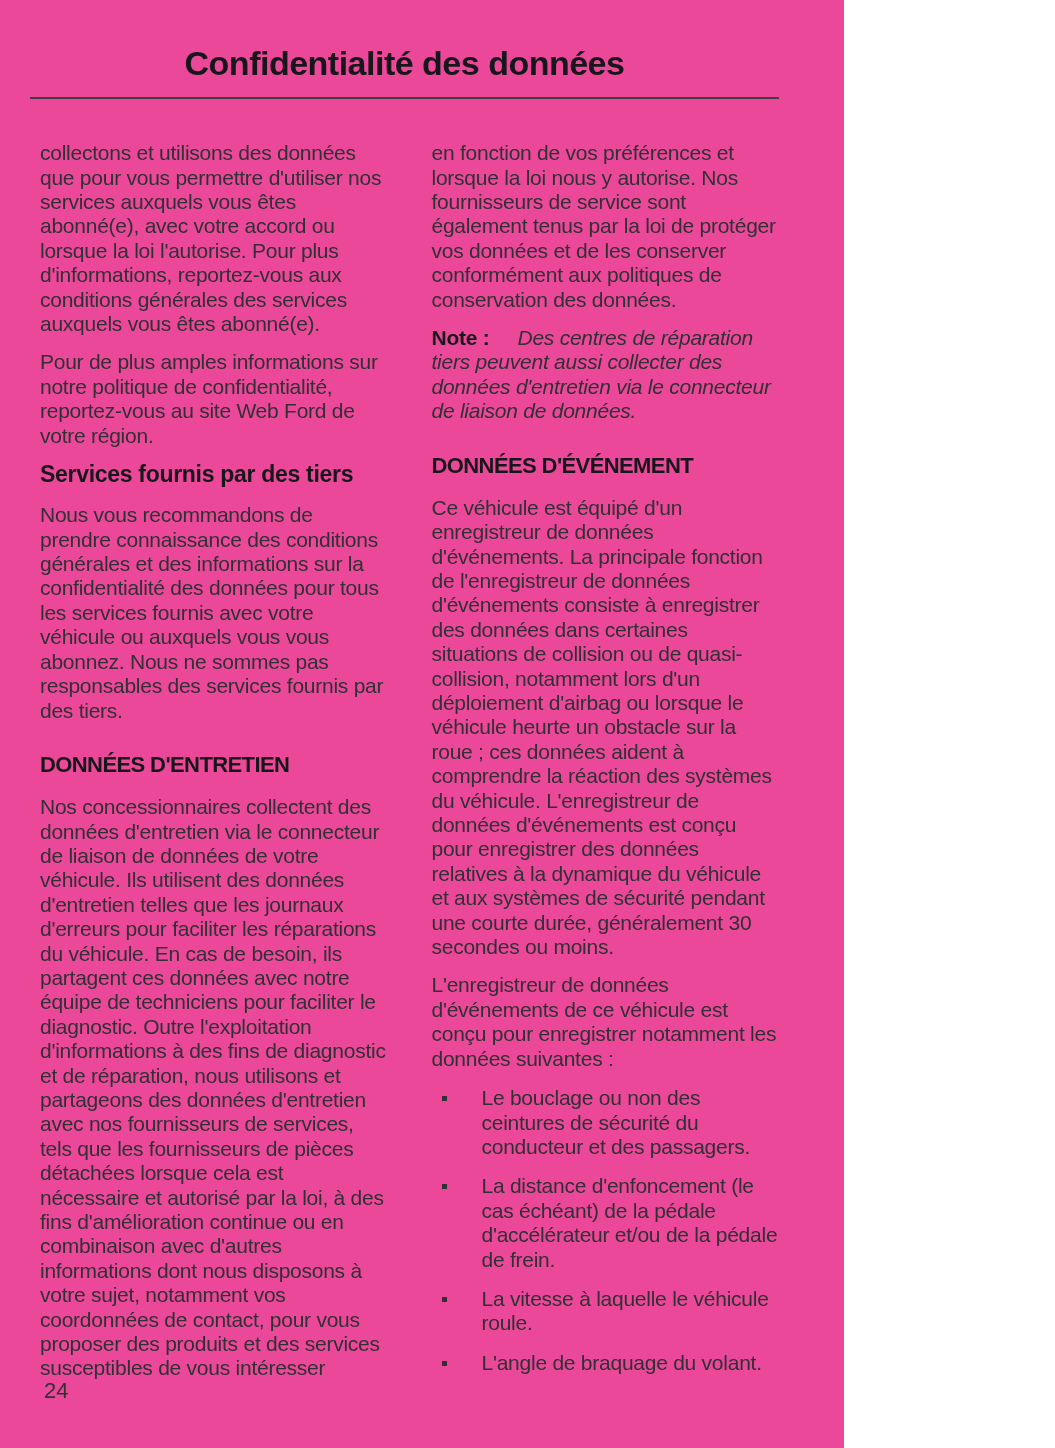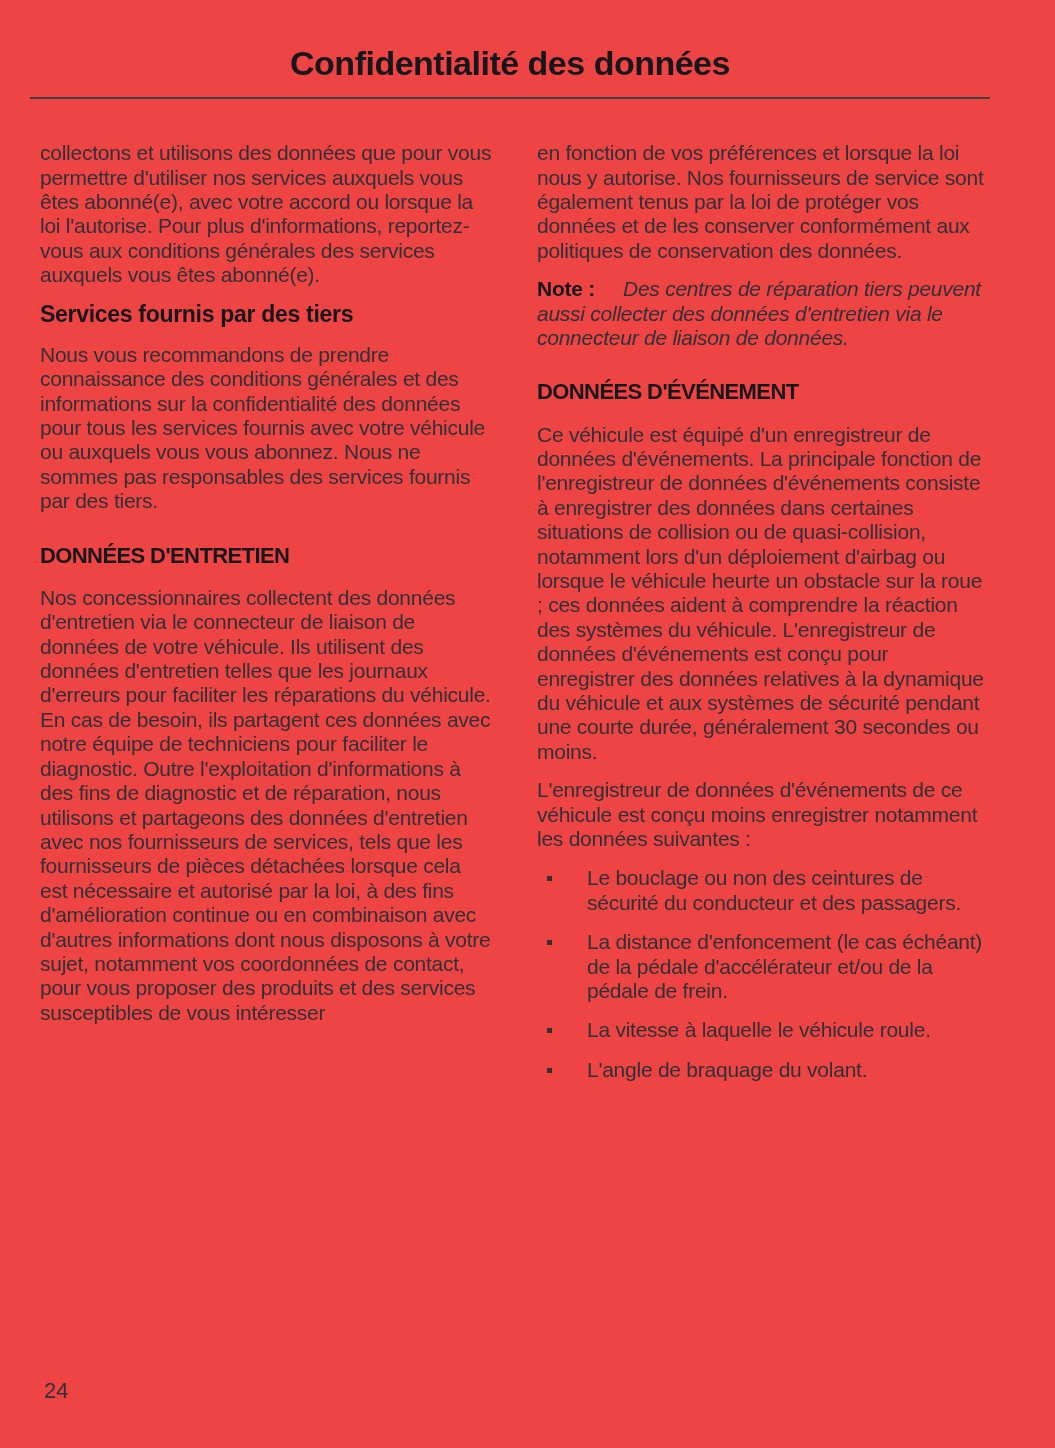--- a/index.html
+++ b/index.html
@@ -2,23 +2,23 @@
 <html lang="fr"><head>
 <meta charset="utf-8">
 <style>
   html, body {
     margin: 0;
     padding: 0;
     background: #ffffff;
   }
   .page {
     position: relative;
-    width: 1055px;
+    width: 844px;
     height: 1448px;
-    background: #ef4444;
+    background: #ec4899;
     font-family: "Liberation Sans", sans-serif;
     color: #303036;
     overflow: hidden;
     box-sizing: border-box;
   }
   
   .page-header {
     padding-top: 44px;
     margin: 0 65px 0 30px;
   }
@@ -119,34 +119,35 @@
 
   <header class="page-header">
     <h1 class="page-title">Confidentialité des données</h1>
     <div class="header-rule"></div>
   </header>
 
   <main class="columns">
 
     <section class="col">
       <p>collectons et utilisons des données que pour vous permettre d'utiliser nos services auxquels vous êtes abonné(e), avec votre accord ou lorsque la loi l'autorise. Pour plus d'informations, reportez-vous aux conditions générales des services auxquels vous êtes abonné(e).</p>
+      <p>Pour de plus amples informations sur notre politique de confidentialité, reportez-vous au site Web Ford de votre région.</p>
       <h3 class="subsection-heading">Services fournis par des tiers</h3>
       <p>Nous vous recommandons de prendre connaissance des conditions générales et des informations sur la confidentialité des données pour tous les services fournis avec votre véhicule ou auxquels vous vous abonnez. Nous ne sommes pas responsables des services fournis par des tiers.</p>
       <h2 class="section-heading">DONNÉES D'ENTRETIEN</h2>
       <p>Nos concessionnaires collectent des données d'entretien via le connecteur de liaison de données de votre véhicule. Ils utilisent des données d'entretien telles que les journaux d'erreurs pour faciliter les réparations du véhicule. En cas de besoin, ils partagent ces données avec notre équipe de techniciens pour faciliter le diagnostic. Outre l'exploitation d'informations à des fins de diagnostic et de réparation, nous utilisons et partageons des données d'entretien avec nos fournisseurs de services, tels que les fournisseurs de pièces détachées lorsque cela est nécessaire et autorisé par la loi, à des fins d'amélioration continue ou en combinaison avec d'autres informations dont nous disposons à votre sujet, notamment vos coordonnées de contact, pour vous proposer des produits et des services susceptibles de vous intéresser</p>
     </section>
 
     <section class="col">
       <p>en fonction de vos préférences et lorsque la loi nous y autorise. Nos fournisseurs de service sont également tenus par la loi de protéger vos données et de les conserver conformément aux politiques de conservation des données.</p>
       <p class="note">
         <span class="note-label">Note :</span><span class="note-text">Des centres de réparation tiers peuvent aussi collecter des données d'entretien via le connecteur de liaison de données.</span>
       </p>
       <h2 class="section-heading">DONNÉES D'ÉVÉNEMENT</h2>
       <p>Ce véhicule est équipé d'un enregistreur de données d'événements. La principale fonction de l'enregistreur de données d'événements consiste à enregistrer des données dans certaines situations de collision ou de quasi-collision, notamment lors d'un déploiement d'airbag ou lorsque le véhicule heurte un obstacle sur la roue ; ces données aident à comprendre la réaction des systèmes du véhicule. L'enregistreur de données d'événements est conçu pour enregistrer des données relatives à la dynamique du véhicule et aux systèmes de sécurité pendant une courte durée, généralement 30 secondes ou moins.</p>
-      <p>L'enregistreur de données d'événements de ce véhicule est conçu moins enregistrer notamment les données suivantes :</p>
+      <p>L'enregistreur de données d'événements de ce véhicule est conçu pour enregistrer notamment les données suivantes :</p>
       <ul class="bullets">
         <li>
           <span class="bullet-marker"></span>
         </li>
         <li>
           <span class="bullet-marker"></span>
           <span>Le bouclage ou non des ceintures de sécurité du conducteur et des passagers.</span>
         </li>
         <li>
           <span class="bullet-marker"></span>

